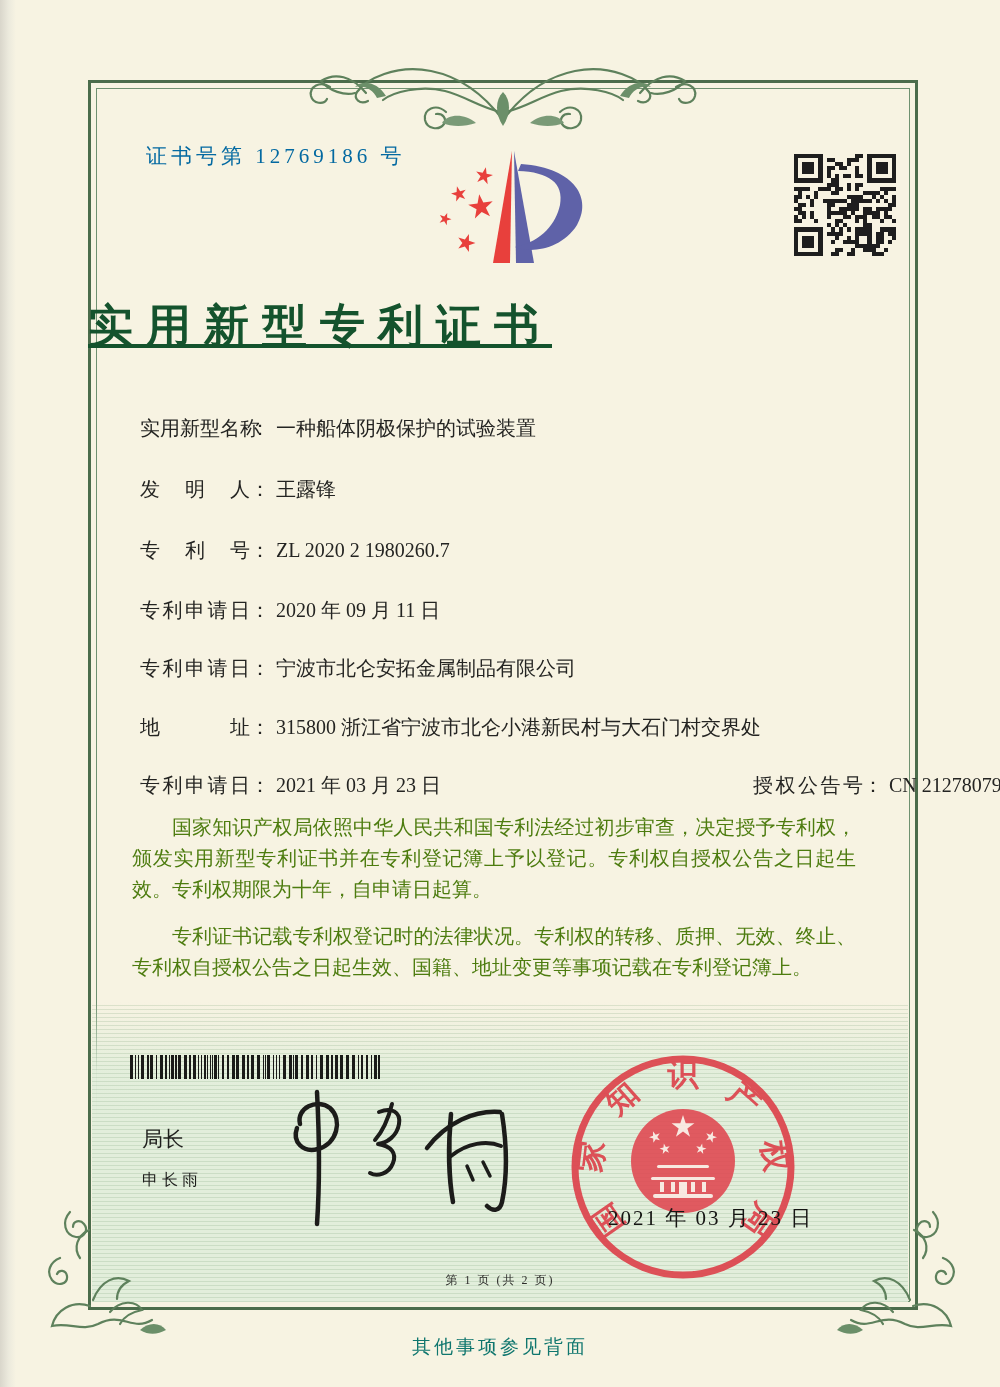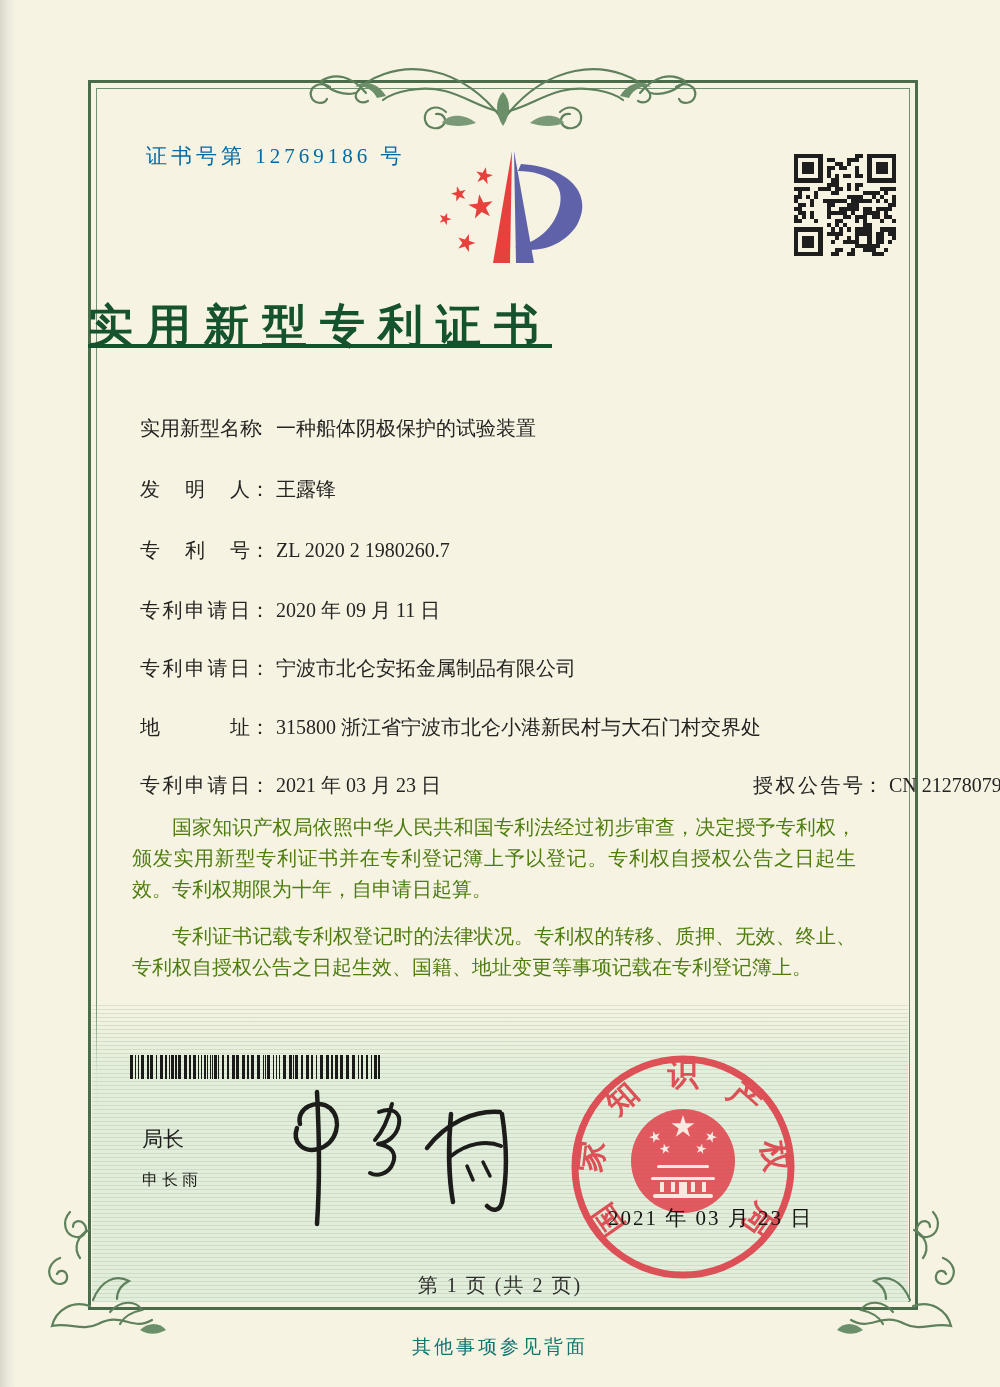--- a/index.html
+++ b/index.html
@@ -52,21 +52,21 @@
   .paras p{margin:0 0 16px 0;text-indent:2em;}
   .barcode-wrap{position:absolute;left:130px;top:1055px;}
   .sig-title{position:absolute;left:142px;top:1125px;font-size:21px;color:#1e1e1c;}
   .sig-name{position:absolute;left:142px;top:1170px;font-size:16px;letter-spacing:4px;color:#1e1e1c;}
   .seal-date{
     position:absolute;left:608px;top:1204px;font-size:21px;letter-spacing:2px;
     color:#151513;z-index:6;
   }
   .page-num{
     position:absolute;left:88px;top:1272px;width:824px;text-align:center;
-    font-size:20px;letter-spacing:2px;color:#2c2c2a;
+    font-size:12px;letter-spacing:2px;color:#2c2c2a;
   }
   .back-note{
     position:absolute;left:0;top:1334px;width:1000px;text-align:center;
     font-size:19px;letter-spacing:3px;color:#0f766e;
   }
   svg.overlay{position:absolute;left:0;top:0;pointer-events:none;}
   .qr-wrap{position:absolute;left:794px;top:154px;}
   .logo-wrap{position:absolute;left:425px;top:140px;}
   .seal-wrap{position:absolute;left:565px;top:1049px;z-index:5;}
   .signature-wrap{position:absolute;left:255px;top:1078px;z-index:4;}

